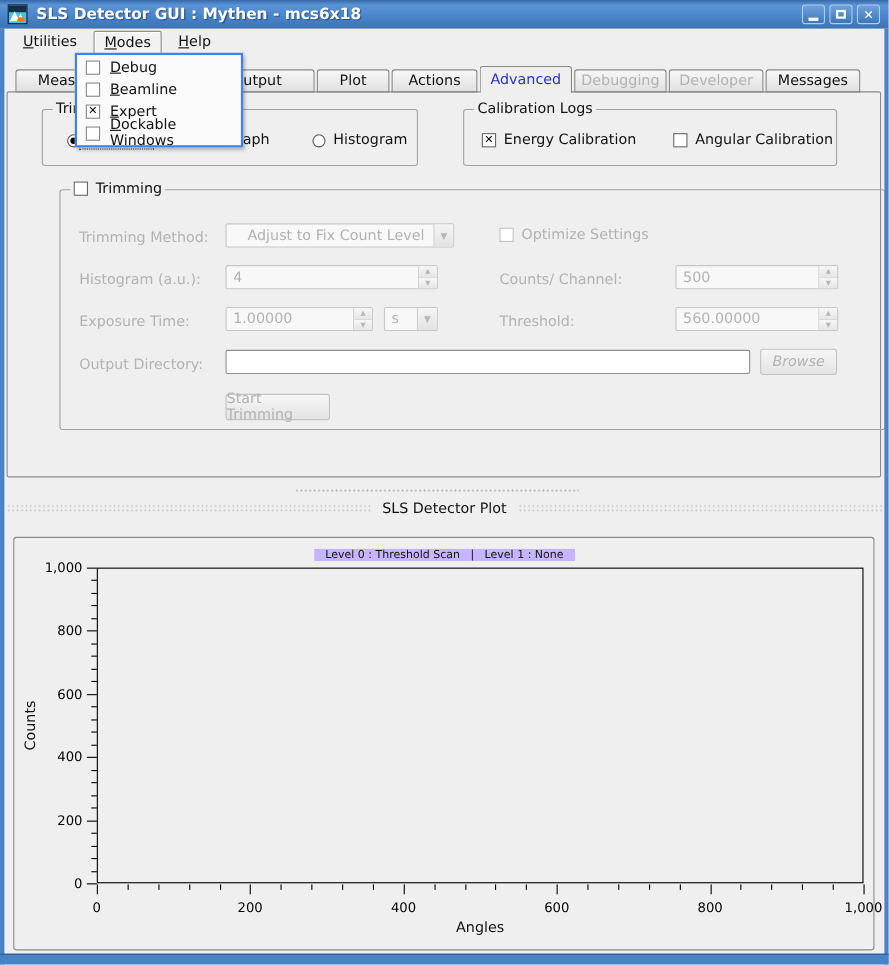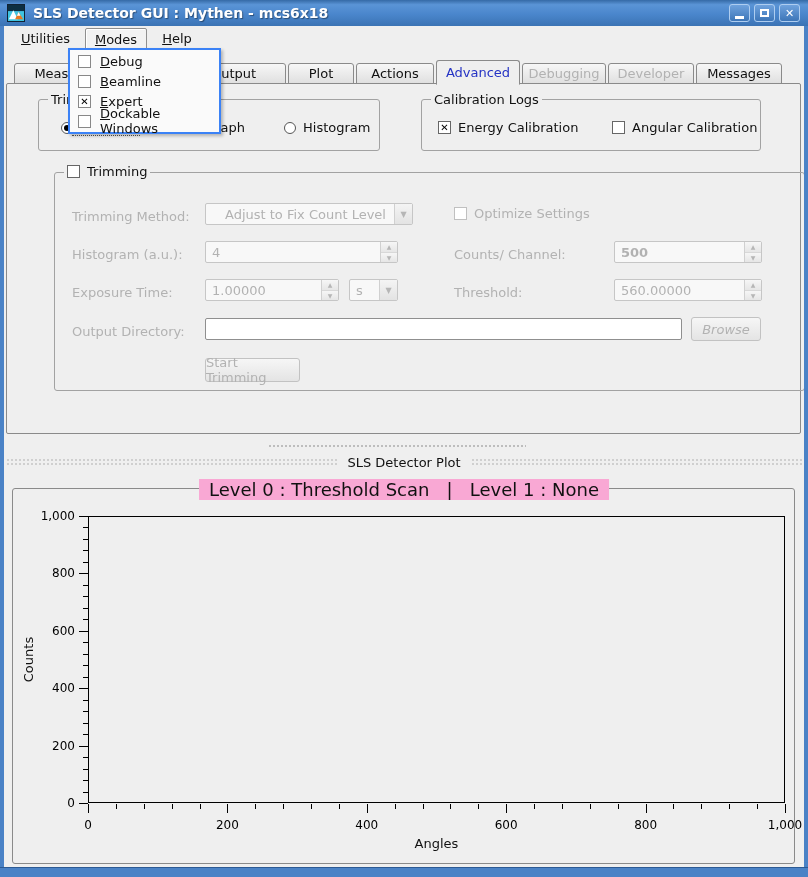--- a/index.html
+++ b/index.html
@@ -85,22 +85,22 @@
   #out-field{background:#fff;border:1px solid #8f8f8f;}
   
   #splitter{position:absolute;left:268px;top:444px;width:258px;height:4px;
     background-image:radial-gradient(#bdbdbd 35%,transparent 40%);background-size:4px 4px;}
   #dockbar{position:absolute;left:6px;top:452px;width:796px;height:20px;display:flex;align-items:center;gap:10px;}
   .dock-dots{flex:1;height:8px;background-image:radial-gradient(#cfcfcf 30%,transparent 35%);background-size:4px 4px;}
   #dock-label{font-size:13px;color:#111;white-space:nowrap;}
   
   #plot-group{position:absolute;left:12px;top:488px;width:783px;height:376px;border:1px solid #8a8a8a;
     border-radius:3px;box-sizing:border-box;}
-  #plot-title{position:absolute;top:479px;left:50%;transform:translateX(-50%);background:#f9a8d4;
-    padding:0 10px;font-size:18px;color:#111;white-space:pre;z-index:2;}
+  #plot-title{position:absolute;top:499px;left:50%;transform:translateX(-50%);background:#c4b5fd;
+    padding:0 10px;font-size:10px;color:#111;white-space:pre;z-index:2;}
   #canvas{position:absolute;left:88px;top:516px;width:697px;height:287px;border:1.5px solid #000;box-sizing:border-box;}
   #yticks{position:absolute;left:79px;top:516px;width:9px;height:287px;}
   #yticks .maj{position:absolute;right:0;width:9px;height:1px;background:#000;}
   #yticks .min{position:absolute;right:0;width:5px;height:1px;background:#000;}
   #ylabels{position:absolute;left:20px;top:516px;width:55px;height:287px;}
   #ylabels span{position:absolute;right:0;font-size:12px;color:#000;transform:translateY(-50%);}
   #xticks{position:absolute;left:88px;top:804px;width:697px;height:9px;}
   #xticks .maj{position:absolute;top:0;width:1px;height:9px;background:#000;}
   #xticks .min{position:absolute;top:0;width:1px;height:5px;background:#000;}
   #xlabels{position:absolute;left:88px;top:818px;width:697px;height:14px;}
@@ -212,21 +212,21 @@
 
     <span class="flabel" style="left:17px;top:74px;">Histogram (a.u.):</span>
     <div class="field" style="left:150px;top:68px;width:193px;">
       <span class="val">4</span>
       <span class="spincol">
           <span>▲</span>
           <span>▼</span>
         </span>
     </div>
     <span class="flabel" style="left:399px;top:74px;">Counts/ Channel:</span>
-    <div class="field" style="left:559px;top:68px;width:148px;font-weight:bold;">
+    <div class="field" style="left:559px;top:68px;width:148px;">
       <span class="val">500</span>
       <span class="spincol">
           <span>▲</span>
           <span>▼</span>
         </span>
     </div>
 
     <span class="flabel" style="left:17px;top:112px;">Exposure Time:</span>
     <div class="field" style="left:150px;top:106px;width:134px;">
       <span class="val">1.00000</span>

